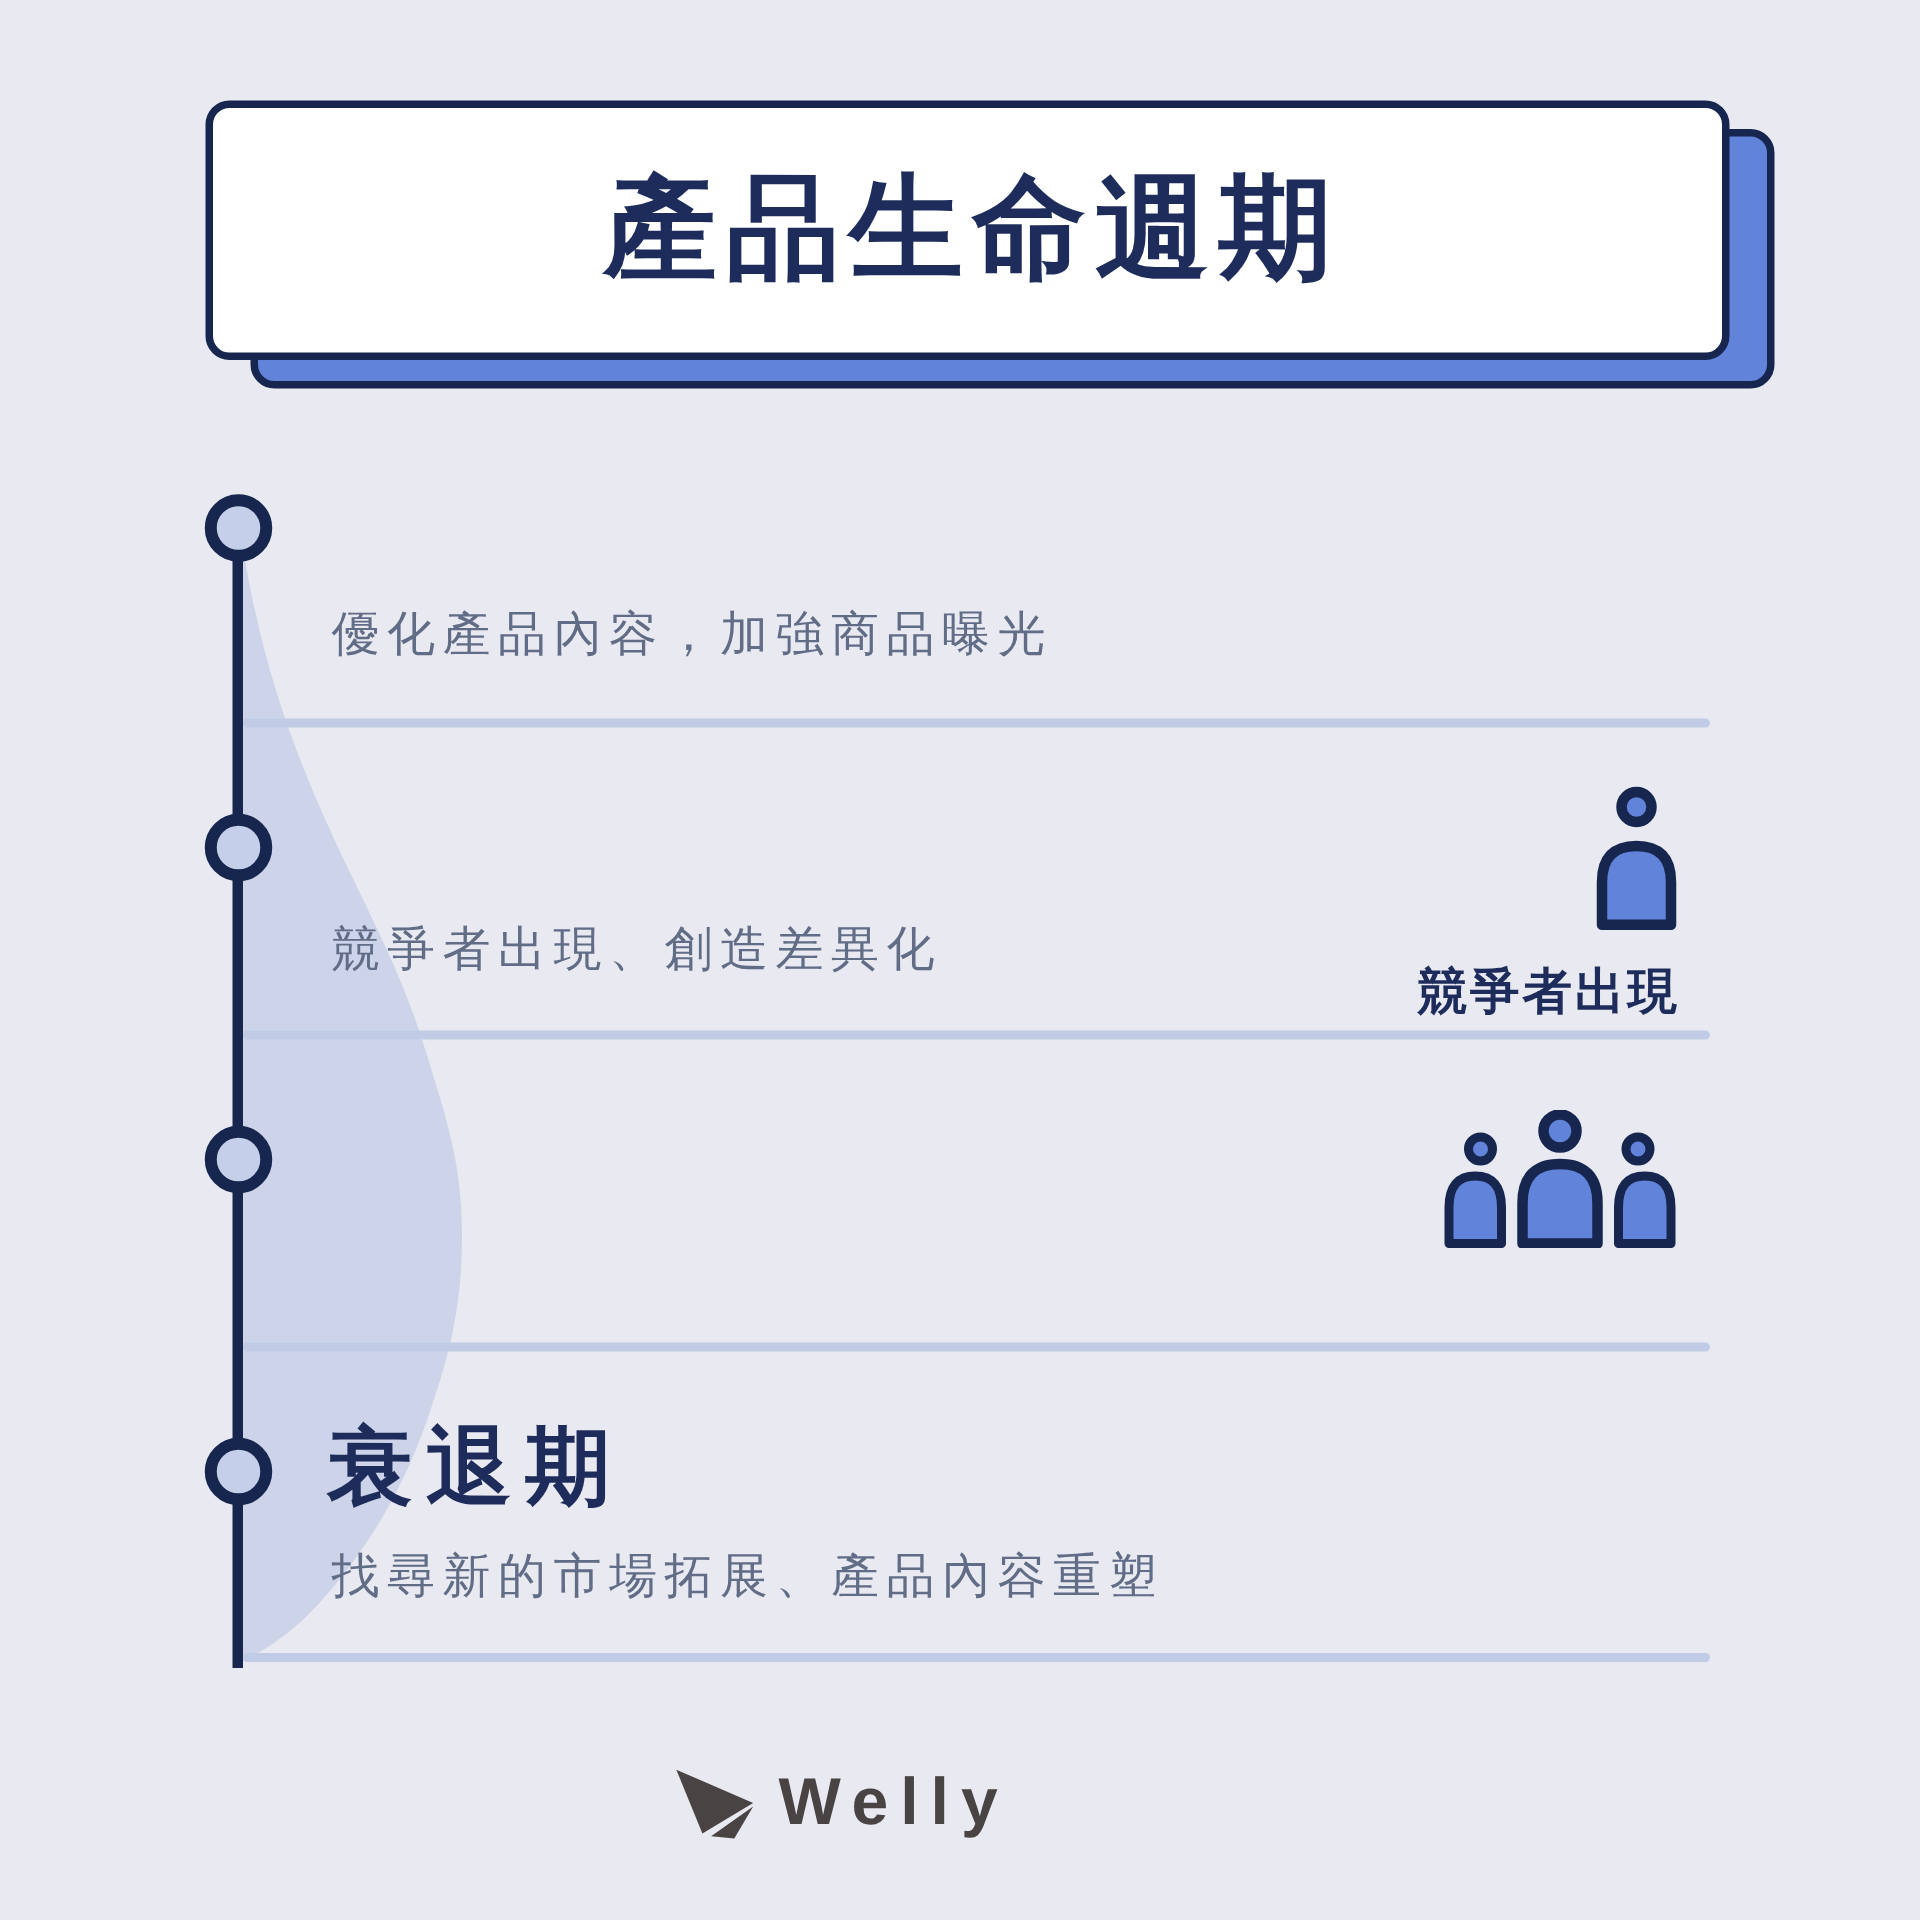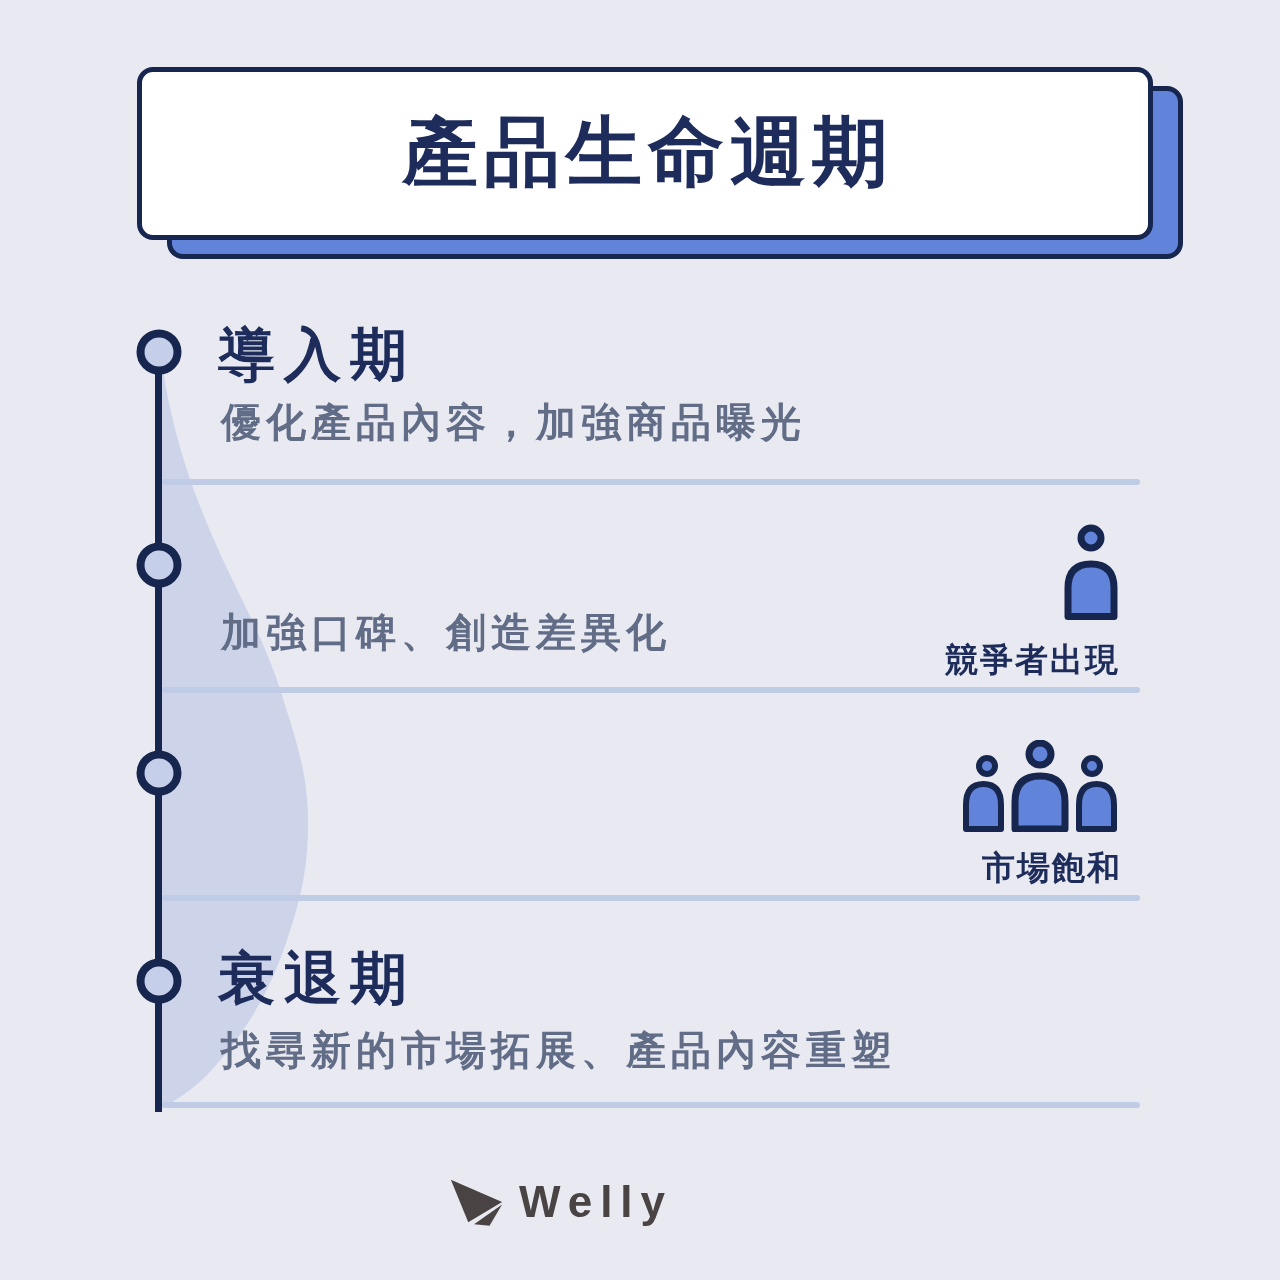--- a/index.html
+++ b/index.html
@@ -41,21 +41,21 @@
   .divider.d1{top:479px;} .divider.d2{top:687px;}
   .divider.d3{top:895px;} .divider.d4{top:1102px;}
   
   .stage-title{
     position:absolute;left:218px;margin:0;
     font-size:57px;font-weight:bold;line-height:60px;
     color:var(--navyText,#1d2c5a);letter-spacing:9px;white-space:nowrap;
   }
   .stage-desc{
     position:absolute;left:221px;margin:0;
-    font-size:40px;line-height:48px;font-weight:700;
+    font-size:32px;line-height:48px;font-weight:400;
     color:var(--desc,#616c86);letter-spacing:5px;white-space:nowrap;
   }
   .t1{top:324px;} .t2{top:534px;} .t3{top:741px;} .t4{top:949px;font-family:Liberation Serif, serif;}
   .p1{top:398px;} .p2{top:608px;} .p3{top:817px;} .p4{top:1026px;}
   
   .callout{position:absolute;width:220px;text-align:right;}
   .callout.c1{left:900px;top:524px;}
   .callout.c2{left:902px;top:740px;}
   .callout .label{
     display:block;margin-top:14px;
@@ -97,24 +97,23 @@
   <div class="divider d1"></div>
   <div class="divider d2"></div>
   <div class="divider d3"></div>
   <div class="divider d4"></div>
 
   <div class="card-shadow"></div>
   <div class="title-card">
     <h1>產品生命週期</h1>
   </div>
 
-  <h2 class="stage-title t1">導入期</h2>
   <p class="stage-desc p1">優化產品內容，加強商品曝光</p>
 
-  <p class="stage-desc p2">加強口碑、創造差異化</p>
+  <p class="stage-desc p2">競爭者出現、創造差異化</p>
 
 
   <h2 class="stage-title t4">衰退期</h2>
   <p class="stage-desc p4">找尋新的市場拓展、產品內容重塑</p>
 
   <div class="callout c1">
     <svg width="56" height="96" viewBox="0 0 56 96" xmlns="http://www.w3.org/2000/svg">
       <circle cx="27" cy="14" r="10" fill="#6183da" stroke="#16264e" stroke-width="7"></circle>
       <path d="M4,92.5 L4,64 Q4,40 27,40 Q50,40 50,64 L50,92.5 Z" fill="#6183da" stroke="#16264e" stroke-width="7" stroke-linejoin="round"></path>
     </svg>
@@ -126,21 +125,20 @@
 
       <circle cx="29" cy="26" r="8" fill="#6183da" stroke="#16264e" stroke-width="6"></circle>
       <path d="M8,89 L8,65 Q8,44 25.5,44 Q43,44 43,65 L43,89 Z" fill="#6183da" stroke="#16264e" stroke-width="6" stroke-linejoin="round"></path>
 
       <circle cx="134" cy="26" r="8" fill="#6183da" stroke="#16264e" stroke-width="6"></circle>
       <path d="M121,89 L121,65 Q121,44 138.5,44 Q156,44 156,65 L156,89 Z" fill="#6183da" stroke="#16264e" stroke-width="6" stroke-linejoin="round"></path>
 
       <circle cx="82" cy="14" r="11" fill="#6183da" stroke="#16264e" stroke-width="7"></circle>
       <path d="M57,89 L57,62 Q57,36 82,36 Q107,36 107,62 L107,89 Z" fill="#6183da" stroke="#16264e" stroke-width="7" stroke-linejoin="round"></path>
     </svg>
-    <span class="label">市場飽和</span>
   </div>
 
   <div class="footer">
     <svg width="58" height="52" viewBox="0 0 60 52" xmlns="http://www.w3.org/2000/svg">
       <polygon points="4,3 57,26 22,47" fill="#494343"></polygon>
       <polygon points="28,49 57,28.5 44,50.5" fill="#494343"></polygon>
     </svg>
     <span class="brand-text">Welly</span>
   </div>
 

